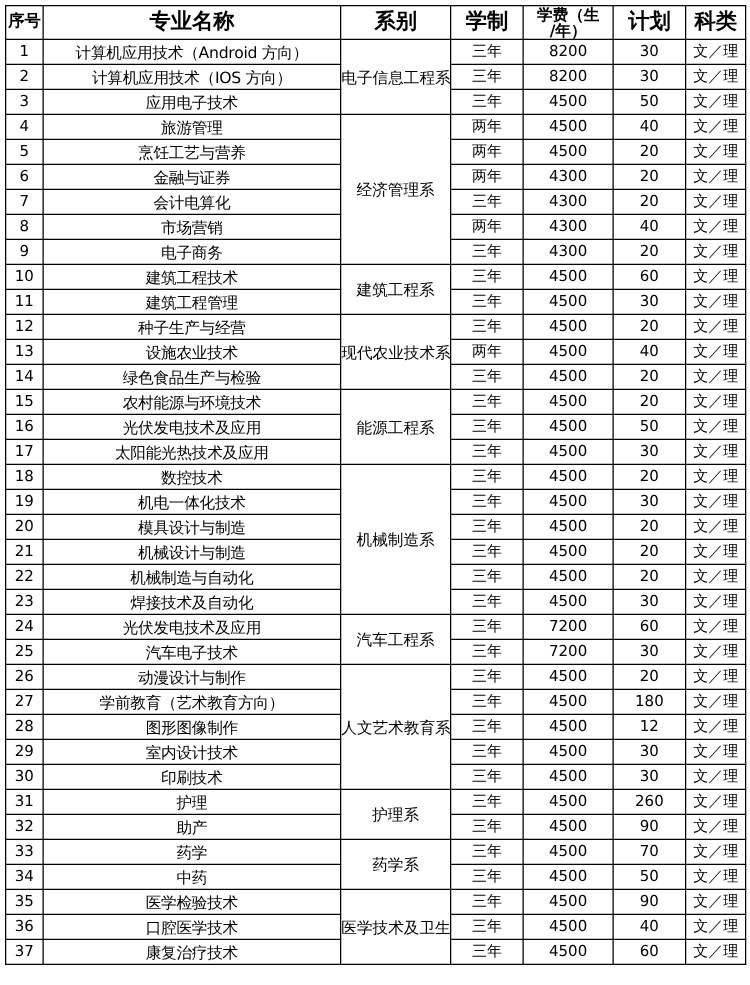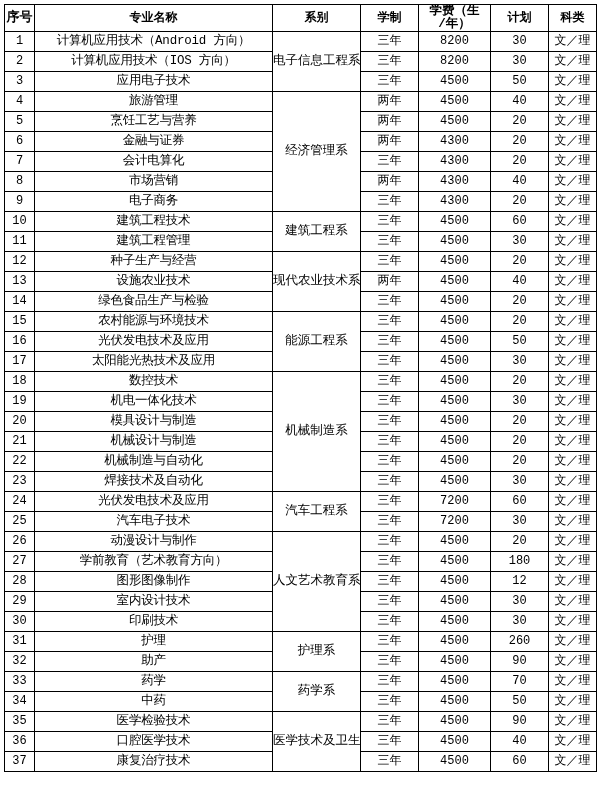--- a/index.html
+++ b/index.html
@@ -12,42 +12,41 @@
     height: 788px;
     font-family: "DejaVu Sans", "Liberation Sans", sans-serif;
     color: #000;
     overflow: hidden;
   }
   #sheet {
     width: 477px;
     height: 788px;
     box-sizing: border-box;
     padding: 4px 4px 0 4px;
-    font-family: Liberation Mono, monospace;
   }
   table.major-table {
     border-collapse: collapse;
     table-layout: fixed;
     width: 592px;
     font-size: 12px;
   }
   table.major-table th,
   table.major-table td {
     border: 1px solid #000;
     padding: 0;
     text-align: center;
     vertical-align: middle;
     line-height: 1.05;
     height: 19px;
     overflow: hidden;
     white-space: nowrap;
   }
   thead th {
     font-weight: bold;
-    font-size: 12px;
+    font-size: 17px;
     height: 32px;
   }
   
   col.c-seq   { width: 30px; }
   col.c-name  { width: 238px; }
   col.c-dept  { width: 88px; }
   col.c-len   { width: 58px; }
   col.c-fee   { width: 72px; }
   col.c-plan  { width: 58px; }
   col.c-cat   { width: 48px; }

